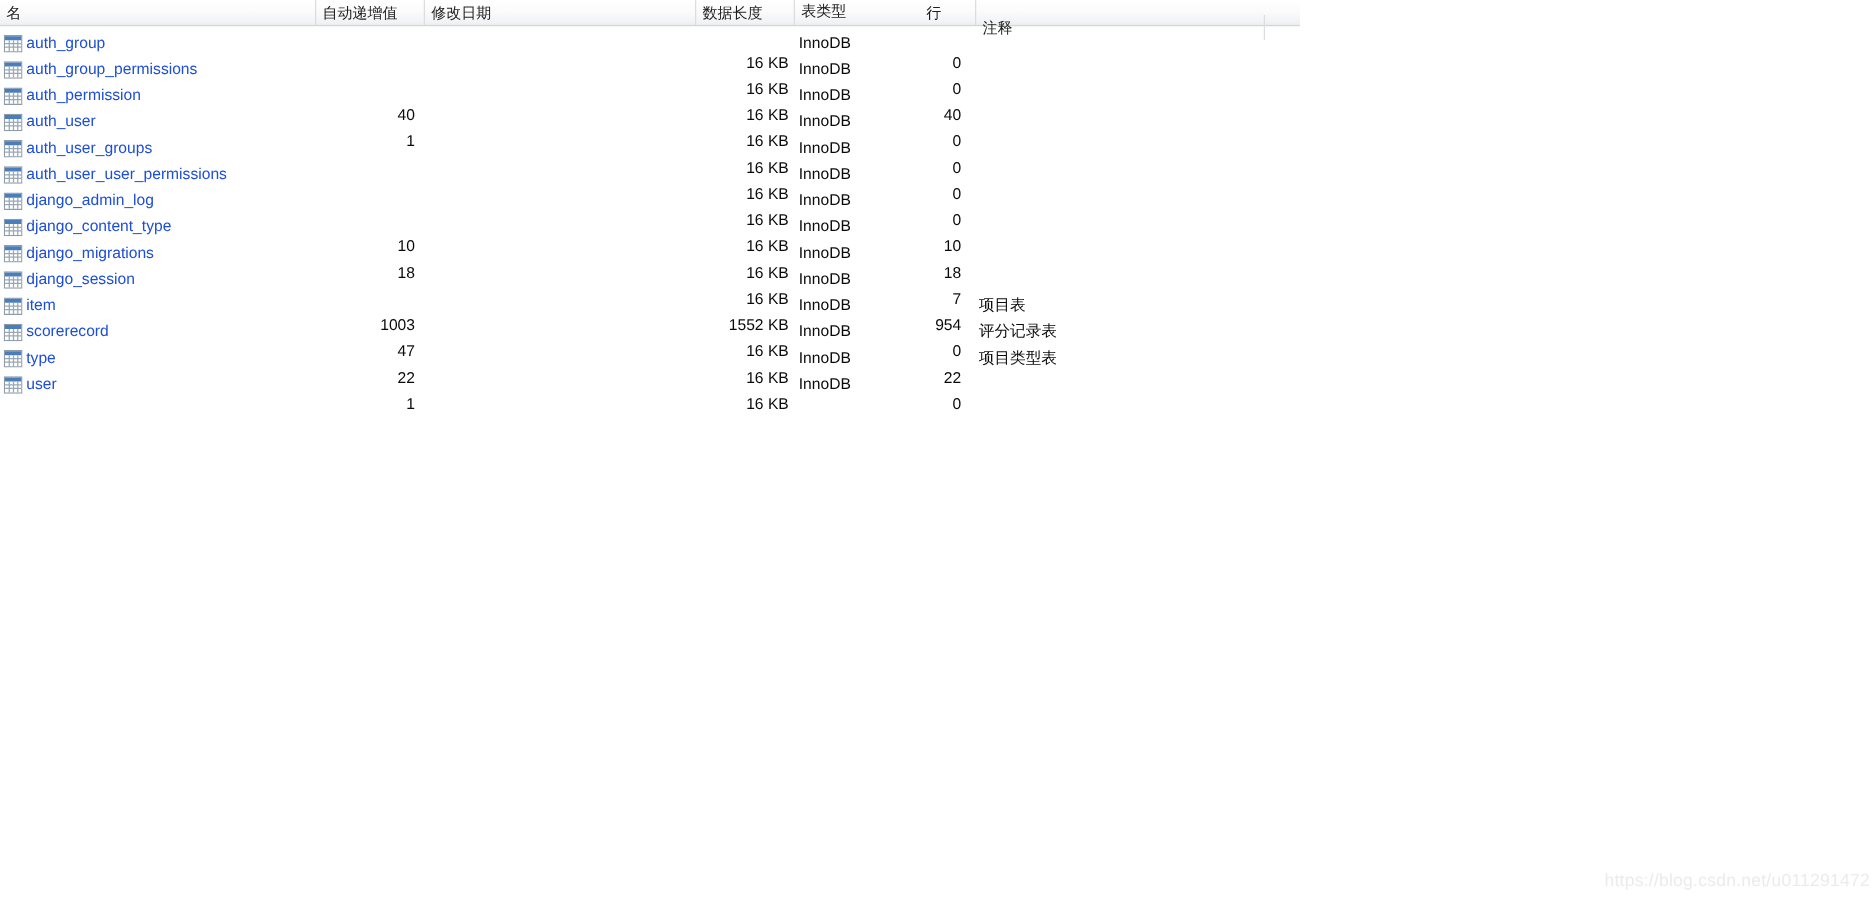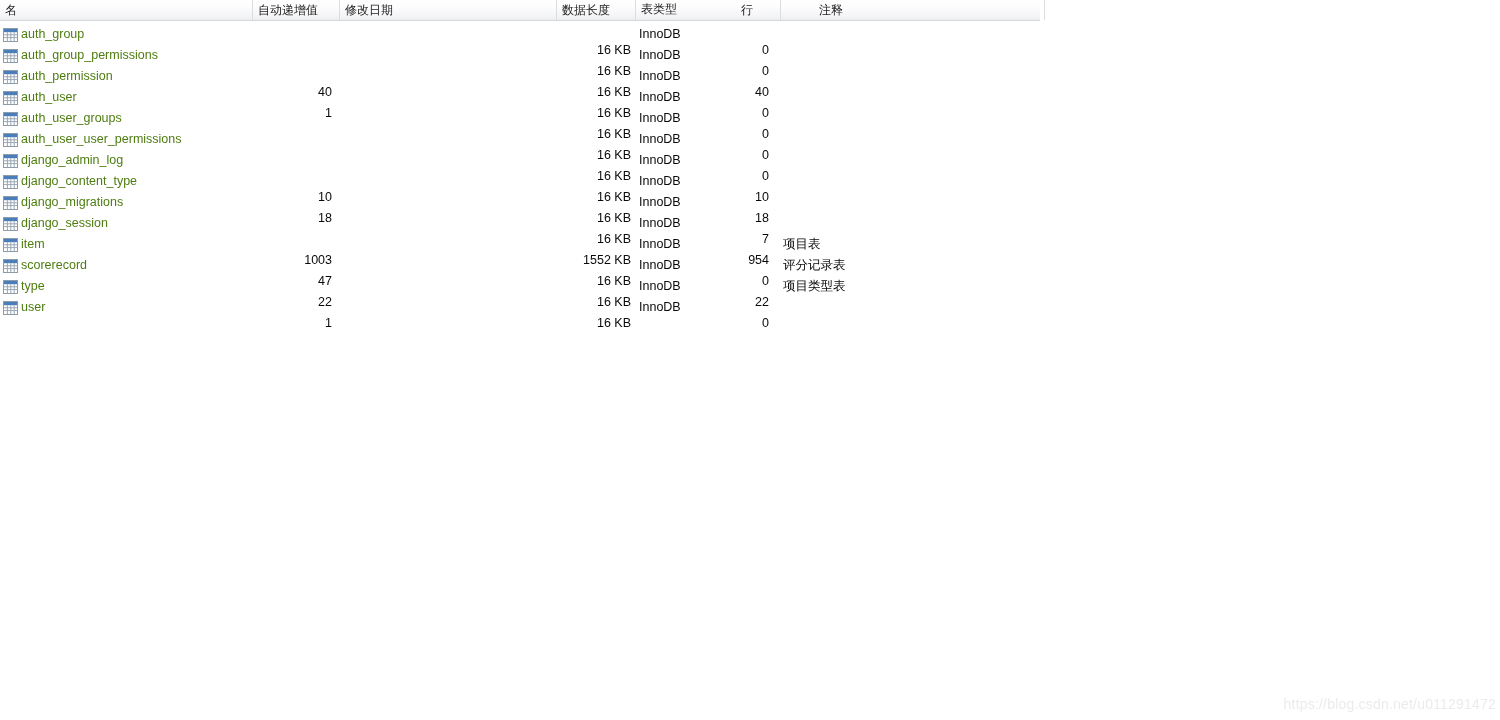--- a/index.html
+++ b/index.html
@@ -97,21 +97,21 @@
   .tbl-icon {
     width: 15px;
     height: 14px;
     flex: 0 0 15px;
     margin-right: 3px;
     display: block;
   }
   .namelabel {
     font-size: 12.5px;
     line-height: 21px;
-    color: #4d7c0f;
+    color: #1d4ed8;
   }
 
   
   #watermark {
     position: absolute;
     right: 4px;
     bottom: 8px;
     font-size: 14px;
     color: #ebebeb;
     letter-spacing: 0.2px;
@@ -134,21 +134,21 @@
   </div>
   <div class="hcell right sep" style="left:557px; width:79px;">
     <span class="htext">数据长度</span>
   </div>
   <div class="hcell left" style="left:636px; width:100px;font-family:Liberation Mono, monospace;">
     <span class="htext">表类型</span>
   </div>
   <div class="hcell right sep" style="left:736px; width:45px;">
     <span class="htext">行</span>
   </div>
-  <div class="hcell left sep" style="left:814px; width:231px;">
+  <div class="hcell left sep" style="left:781px; width:231px;margin-top:12px;">
     <span class="htext">注释</span>
   </div>
   <div class="hcell left" style="left:1012px; width:28px;">
     <span class="htext"></span>
   </div>
 </div>
 
 <div id="grid-body">
     <div class="row">
       <div class="cell left c-name">

